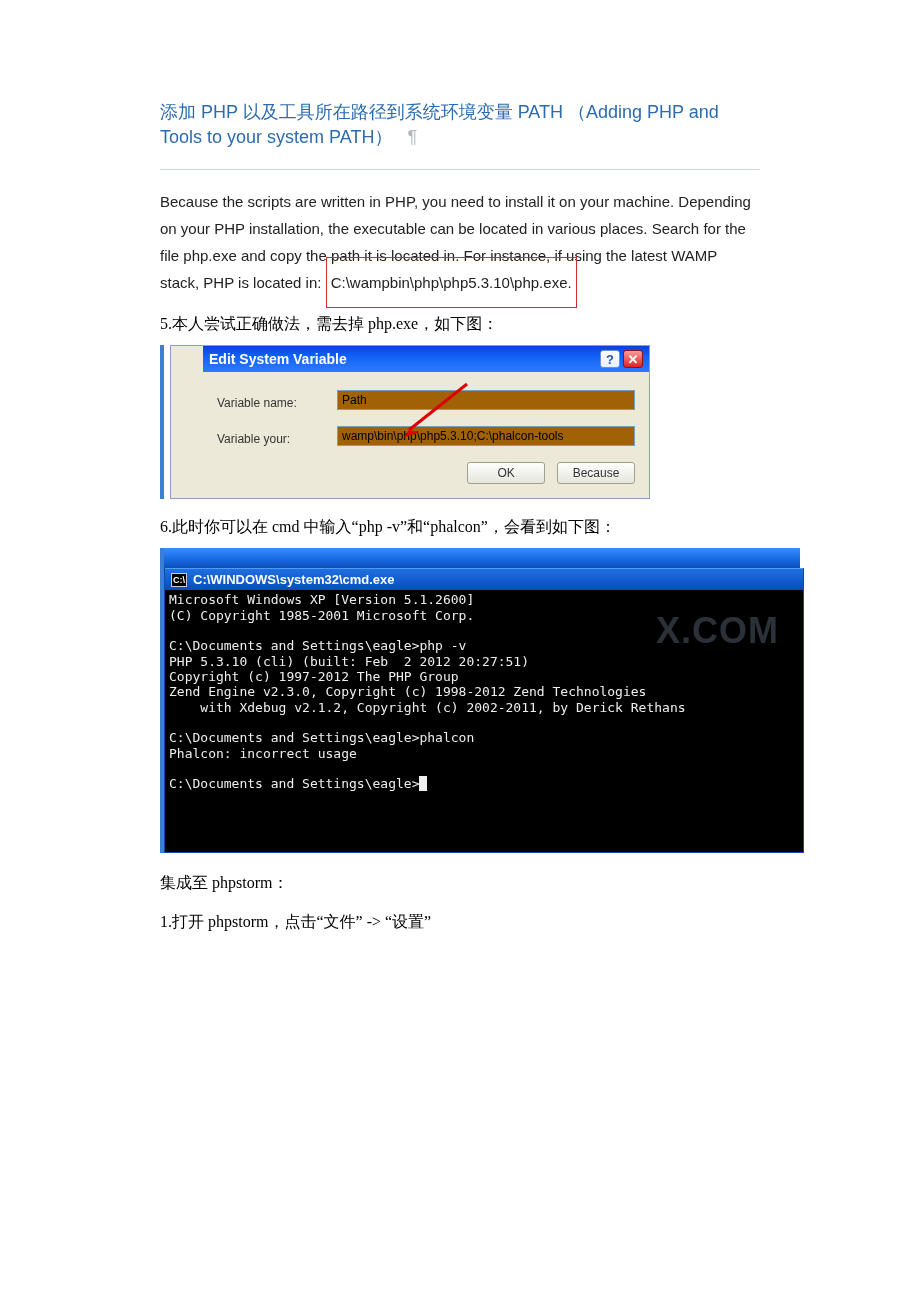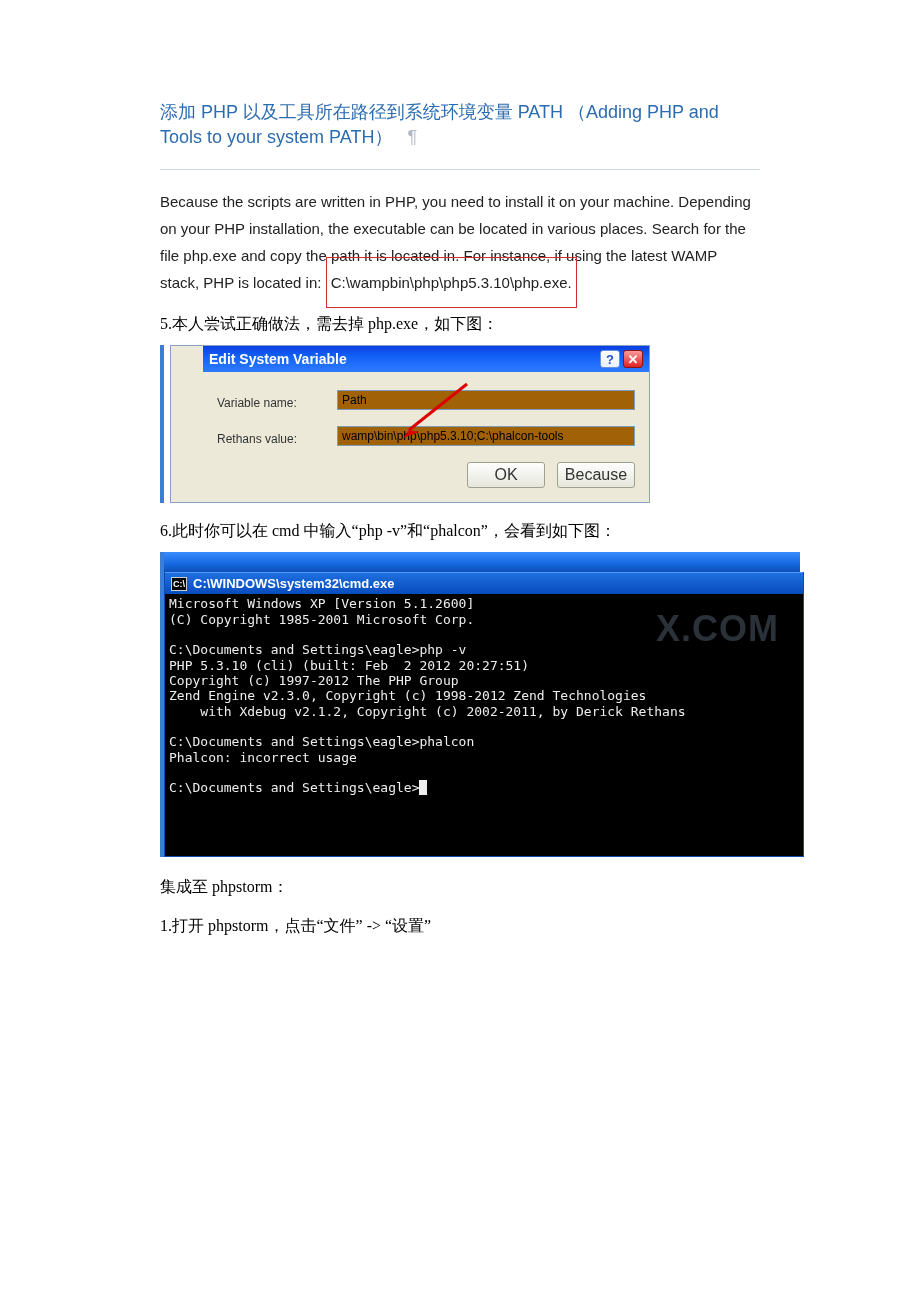--- a/index.html
+++ b/index.html
@@ -88,21 +88,21 @@
     padding: 2px 4px;
     border: 1px solid #7c9ebd;
     background: #a16207;
     height: 20px;
   }
   .dlg-btn-row { text-align: right; margin-top: 4px; }
   .dlg-cmd {
     display: inline-block;
     width: 78px;
     text-align: center;
-    font-size: 16px;
+    font-size: 12px;
     padding: 3px 0;
     background: linear-gradient(#fefefe,#e6e6dc);
     border: 1px solid #a0a090;
     border-radius: 3px;
     margin-left: 8px;
   }
   .red-arrow {
     position: absolute;
     top: 10px;
     left: 194px;
@@ -152,21 +152,21 @@
     color: #eee;
     font-family: "Lucida Console", Consolas, monospace;
     font-size: 13px;
     line-height: 1.18;
     padding: 2px 4px 60px 4px;
     white-space: pre;
     position: relative;
   }
   .wm {
     position: absolute;
-    top: 14px; right: 24px;
+    top: 20px; right: 24px;
     color: rgba(120,140,160,0.35);
     font-family: Arial, sans-serif;
     font-size: 36px;
     font-weight: bold;
     letter-spacing: 1px;
     pointer-events: none;
   }
   .cursor { background:#eee; color:#eee; }
 </style>
 </head>
@@ -198,21 +198,21 @@
       <div class="dlg-body">
         <svg class="red-arrow" viewBox="0 0 80 60">
           <line x1="70" y1="2" x2="12" y2="48" stroke="#d00" stroke-width="3"></line>
           <polygon points="12,48 6,56 22,50" fill="#d00"></polygon>
         </svg>
         <div class="dlg-row">
           <div class="dlg-label">Variable name:</div>
           <input class="dlg-input" value="Path" style="">
         </div>
         <div class="dlg-row">
-          <div class="dlg-label">Rethans value:</div>
+          <div class="dlg-label">Variable your:</div>
           <input class="dlg-input" value="wamp\bin\php\php5.3.10;C:\phalcon-tools" style="">
         </div>
         <div class="dlg-btn-row">
           <span class="dlg-cmd">OK</span>
           <span class="dlg-cmd">Because</span>
         </div>
       </div>
     </div>
   </div>
 

